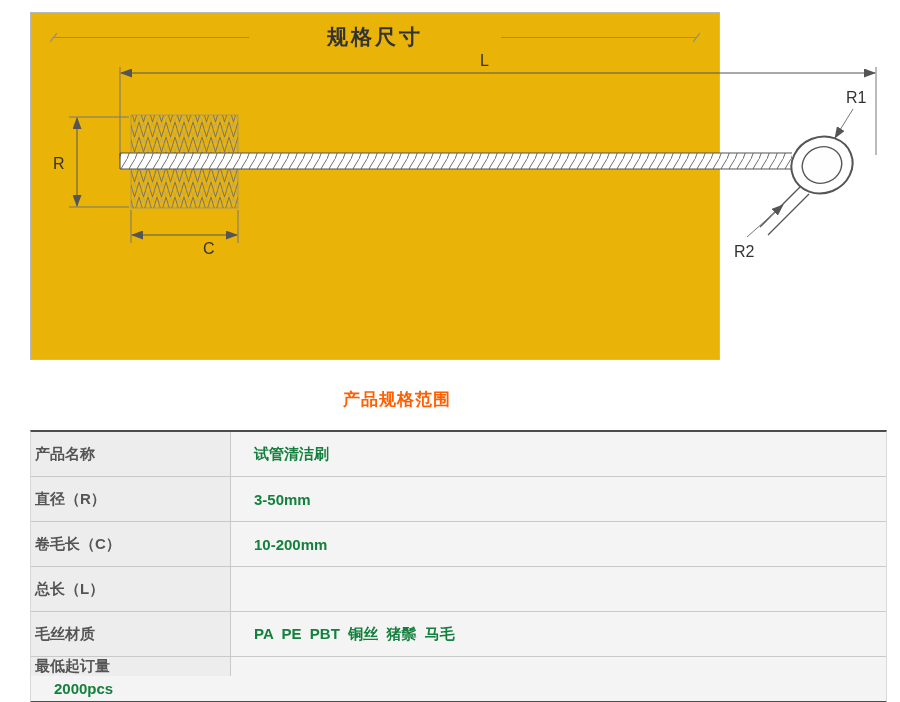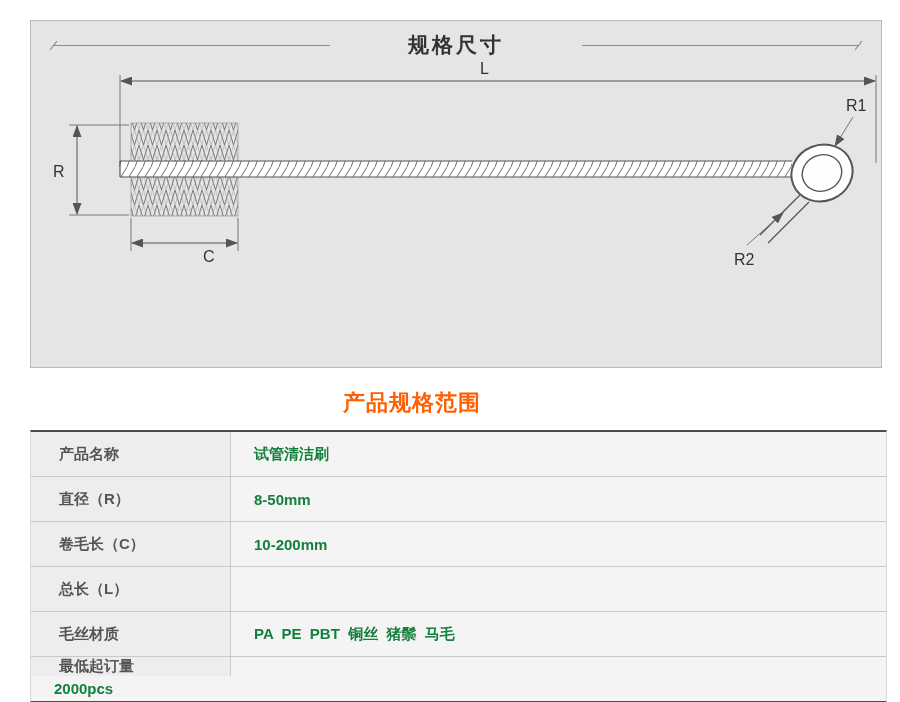--- a/index.html
+++ b/index.html
@@ -3,22 +3,22 @@
 <meta charset="utf-8">
 <style>
   html,body { margin:0; padding:0; background:#ffffff; }
   .page {
     position:relative; width:900px; height:702px; background:#ffffff; overflow:hidden;
     font-family:"Liberation Sans", sans-serif;
   }
 
   
   .diagram-box {
-    position:absolute; left:30px; top:20px; width:852px; height:348px;
-    border:1px solid #b9b9b9; background:#e5e5e5; box-sizing:border-box;
+    position:absolute; left:30px; top:12px; width:690px; height:348px;
+    border:1px solid #b9b9b9; background:#eab308; box-sizing:border-box;
   }
   .title-row {
     position:absolute; left:0; top:10px; width:100%;
     display:flex; align-items:center; padding:0 22px; box-sizing:border-box;
   }
   .title-line { flex:1; height:1px; background:#8a8a8a; position:relative; }
   .title-line.left::before,
   .title-line.right::after {
     content:""; position:absolute; top:-5px; width:1px; height:11px; background:#8a8a8a;
   }
@@ -26,33 +26,33 @@
   .title-line.right::after  { right:0; transform:rotate(38deg); }
   .diagram-title {
     margin:0 78px; font-size:21px; font-weight:bold; color:#333;
     letter-spacing:3px; white-space:nowrap;
   }
   .diagram-svg { position:absolute; left:0; top:34px; }
 
   
   .section-title {
     position:absolute; left:343px; top:388px;
-    font-size:22px; font-weight:bold; color:#ff5f00; letter-spacing:1px;
+    font-size:17px; font-weight:bold; color:#ff5f00; letter-spacing:1px;
   }
 
   
   .spec-table {
     position:absolute; left:30px; top:430px; width:857px; box-sizing:border-box;
     border-top:2px solid #4c4c4c; border-bottom:2px solid #4c4c4c;
     border-left:1px solid #d8d8d8; border-right:1px solid #d8d8d8;
   }
   .spec-row { display:flex; height:44px; border-bottom:1px solid #c9c9c9; background:#f4f4f4; }
   .spec-row:last-child { border-bottom:none;flex-direction:column; }
   .cell-label {
-    width:200px; box-sizing:border-box; padding-left:28px;
+    width:200px; box-sizing:border-box; padding-left:4px;
     display:flex; align-items:center;
     background:#ededed; border-right:1px solid #c9c9c9;
     font-size:15px; font-weight:bold; color:#555;
   }
   .cell-value {
     flex:1; display:flex; align-items:center; padding-left:23px;
     font-size:15px; font-weight:bold; color:#15803d; white-space:pre;
   }
 
   
@@ -123,21 +123,21 @@
 
   <div class="section-title">产品规格范围</div>
 
   <div class="spec-table">
     <div class="spec-row">
       <div class="cell-label">产品名称</div>
       <div class="cell-value">试管清洁刷</div>
     </div>
     <div class="spec-row">
       <div class="cell-label">直径（R）</div>
-      <div class="cell-value">8-50mm</div>
+      <div class="cell-value">3-50mm</div>
     </div>
     <div class="spec-row">
       <div class="cell-label">卷毛长（C）</div>
       <div class="cell-value">10-200mm</div>
     </div>
     <div class="spec-row">
       <div class="cell-label">总长（L）</div>
     </div>
     <div class="spec-row">
       <div class="cell-label">毛丝材质</div>

